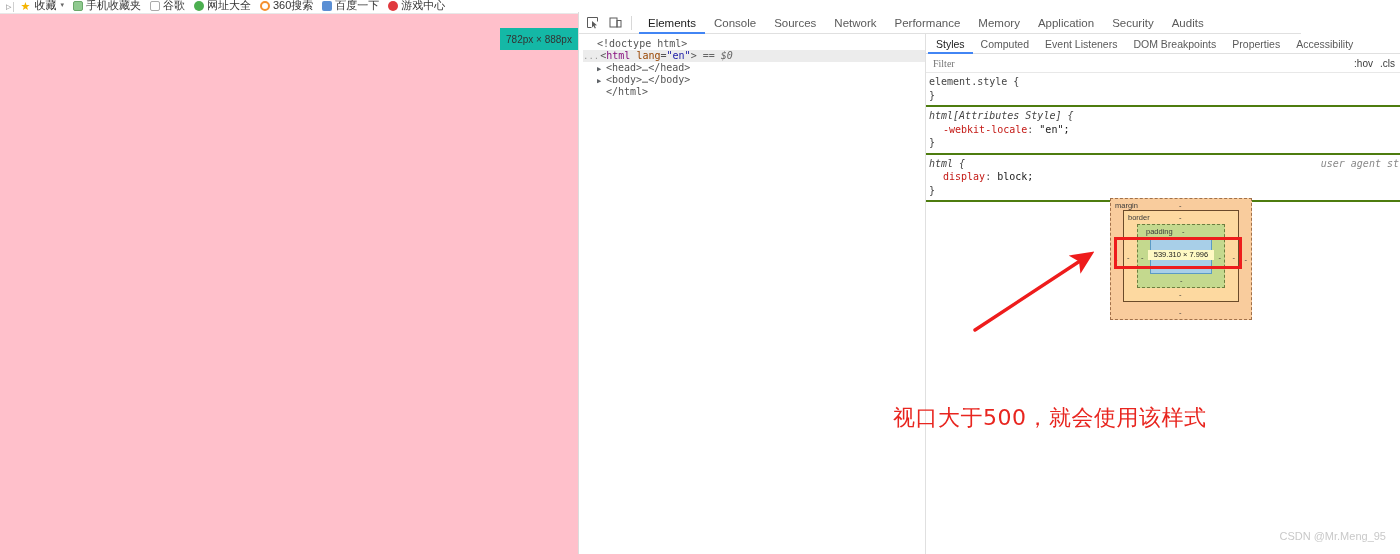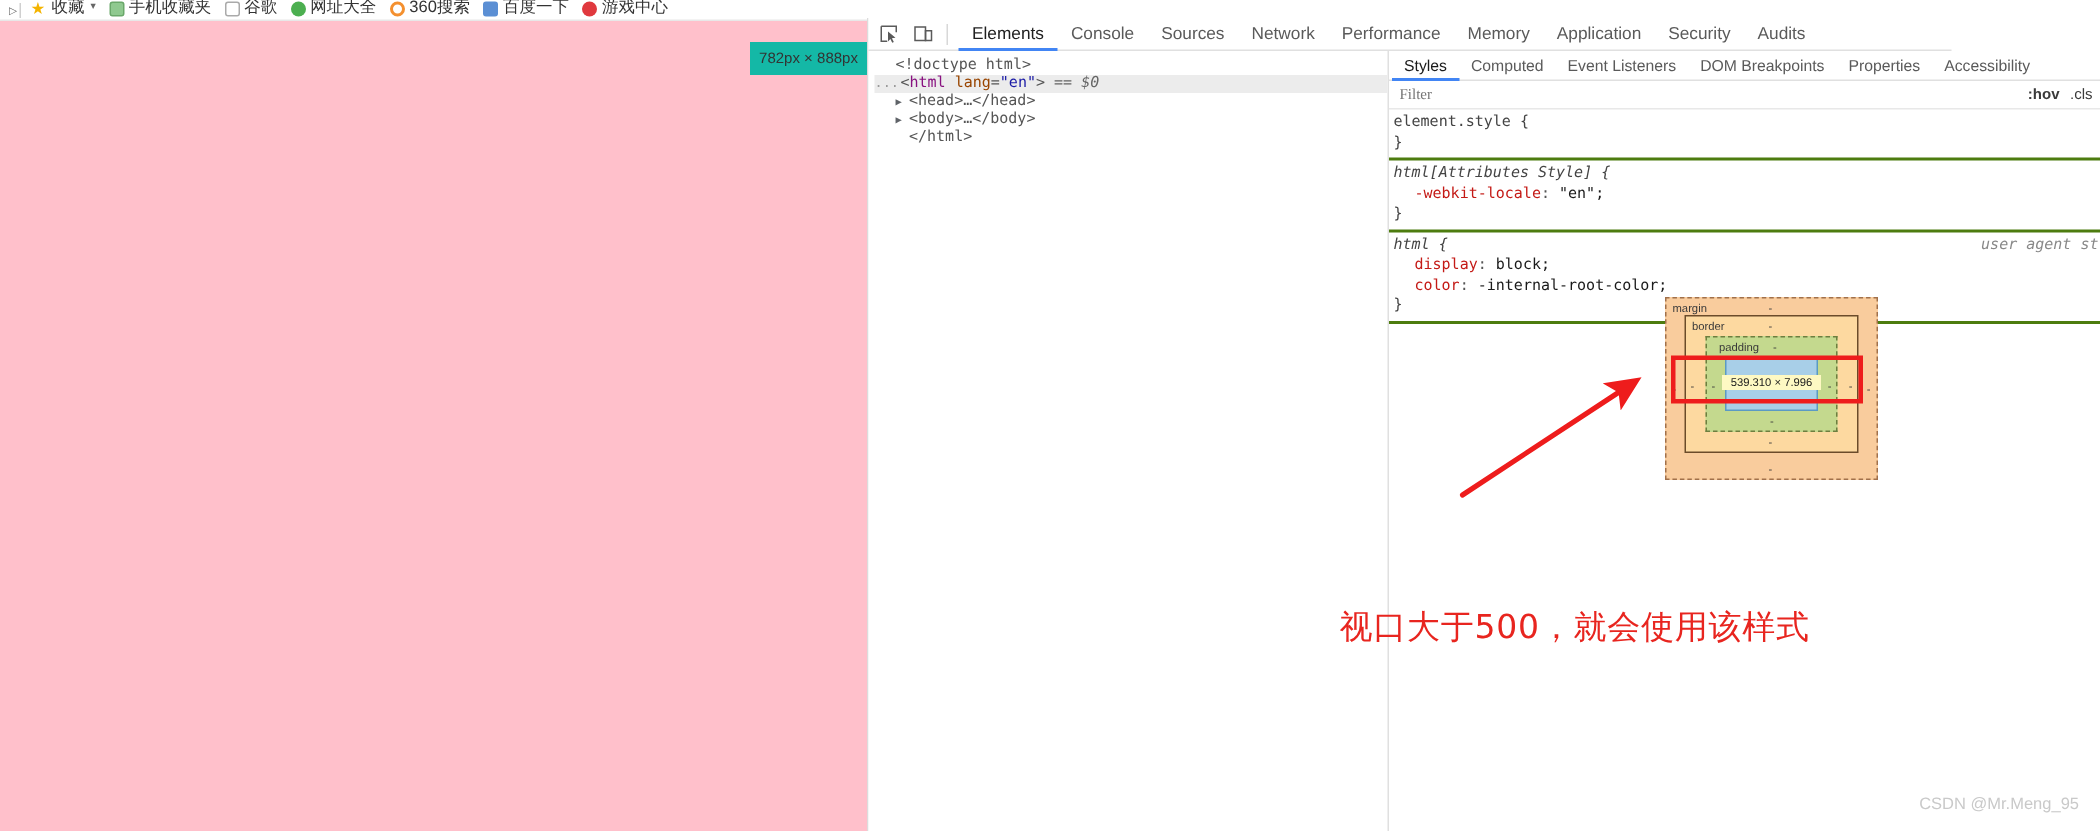--- a/index.html
+++ b/index.html
@@ -195,21 +195,21 @@
   .filter-input {
     flex: 1;
     font-size: 10px;
     color: #9a9a9a;
     border: none;
     outline: none;
     background: transparent;
     font-family: Liberation Serif, serif;
     padding-left: 3px;
   }
-  .hov-btn { font-size: 10px; color: #3a3a3a; font-weight: bold; margin-left: 8px; white-space: nowrap; }
+  .hov-btn { font-size: 10px; color: #3a3a3a; font-weight: normal; margin-left: 8px; white-space: nowrap; }
   .cls-btn { font-size: 10px; color: #3a3a3a; margin-left: 7px; margin-right: 2px; }
 
   .css-block {
     font-family: "DejaVu Sans Mono", "Liberation Mono", monospace;
     font-size: 10px;
     line-height: 13.5px;
     color: #333;
     padding: 2px 0 3px 3px;
     border-bottom: 2px solid #4d7c0f;
     position: relative;
@@ -444,23 +444,20 @@
         </div>
         <div class="sel-line">}</div>
       </div>
 
       <div class="css-block">
         <div class="sel-italic">html {</div>
         <div class="ua-label">user agent st</div>
         <div>
           <span class="prop">display</span><span class="punct">: </span><span class="pval">block;</span>
         </div>
-        <div>
-          <span class="prop">color</span><span class="punct">: </span><span class="pval">-internal-root-color;</span>
-        </div>
         <div class="sel-line">}</div>
       </div>
 
     </div>
   </div>
 
   <div class="boxmodel">
     <div class="bm-layer bm-margin">
       <span class="bm-label">margin</span>
       <span class="bm-dash" style="left:68px; top:2px;">-</span>

